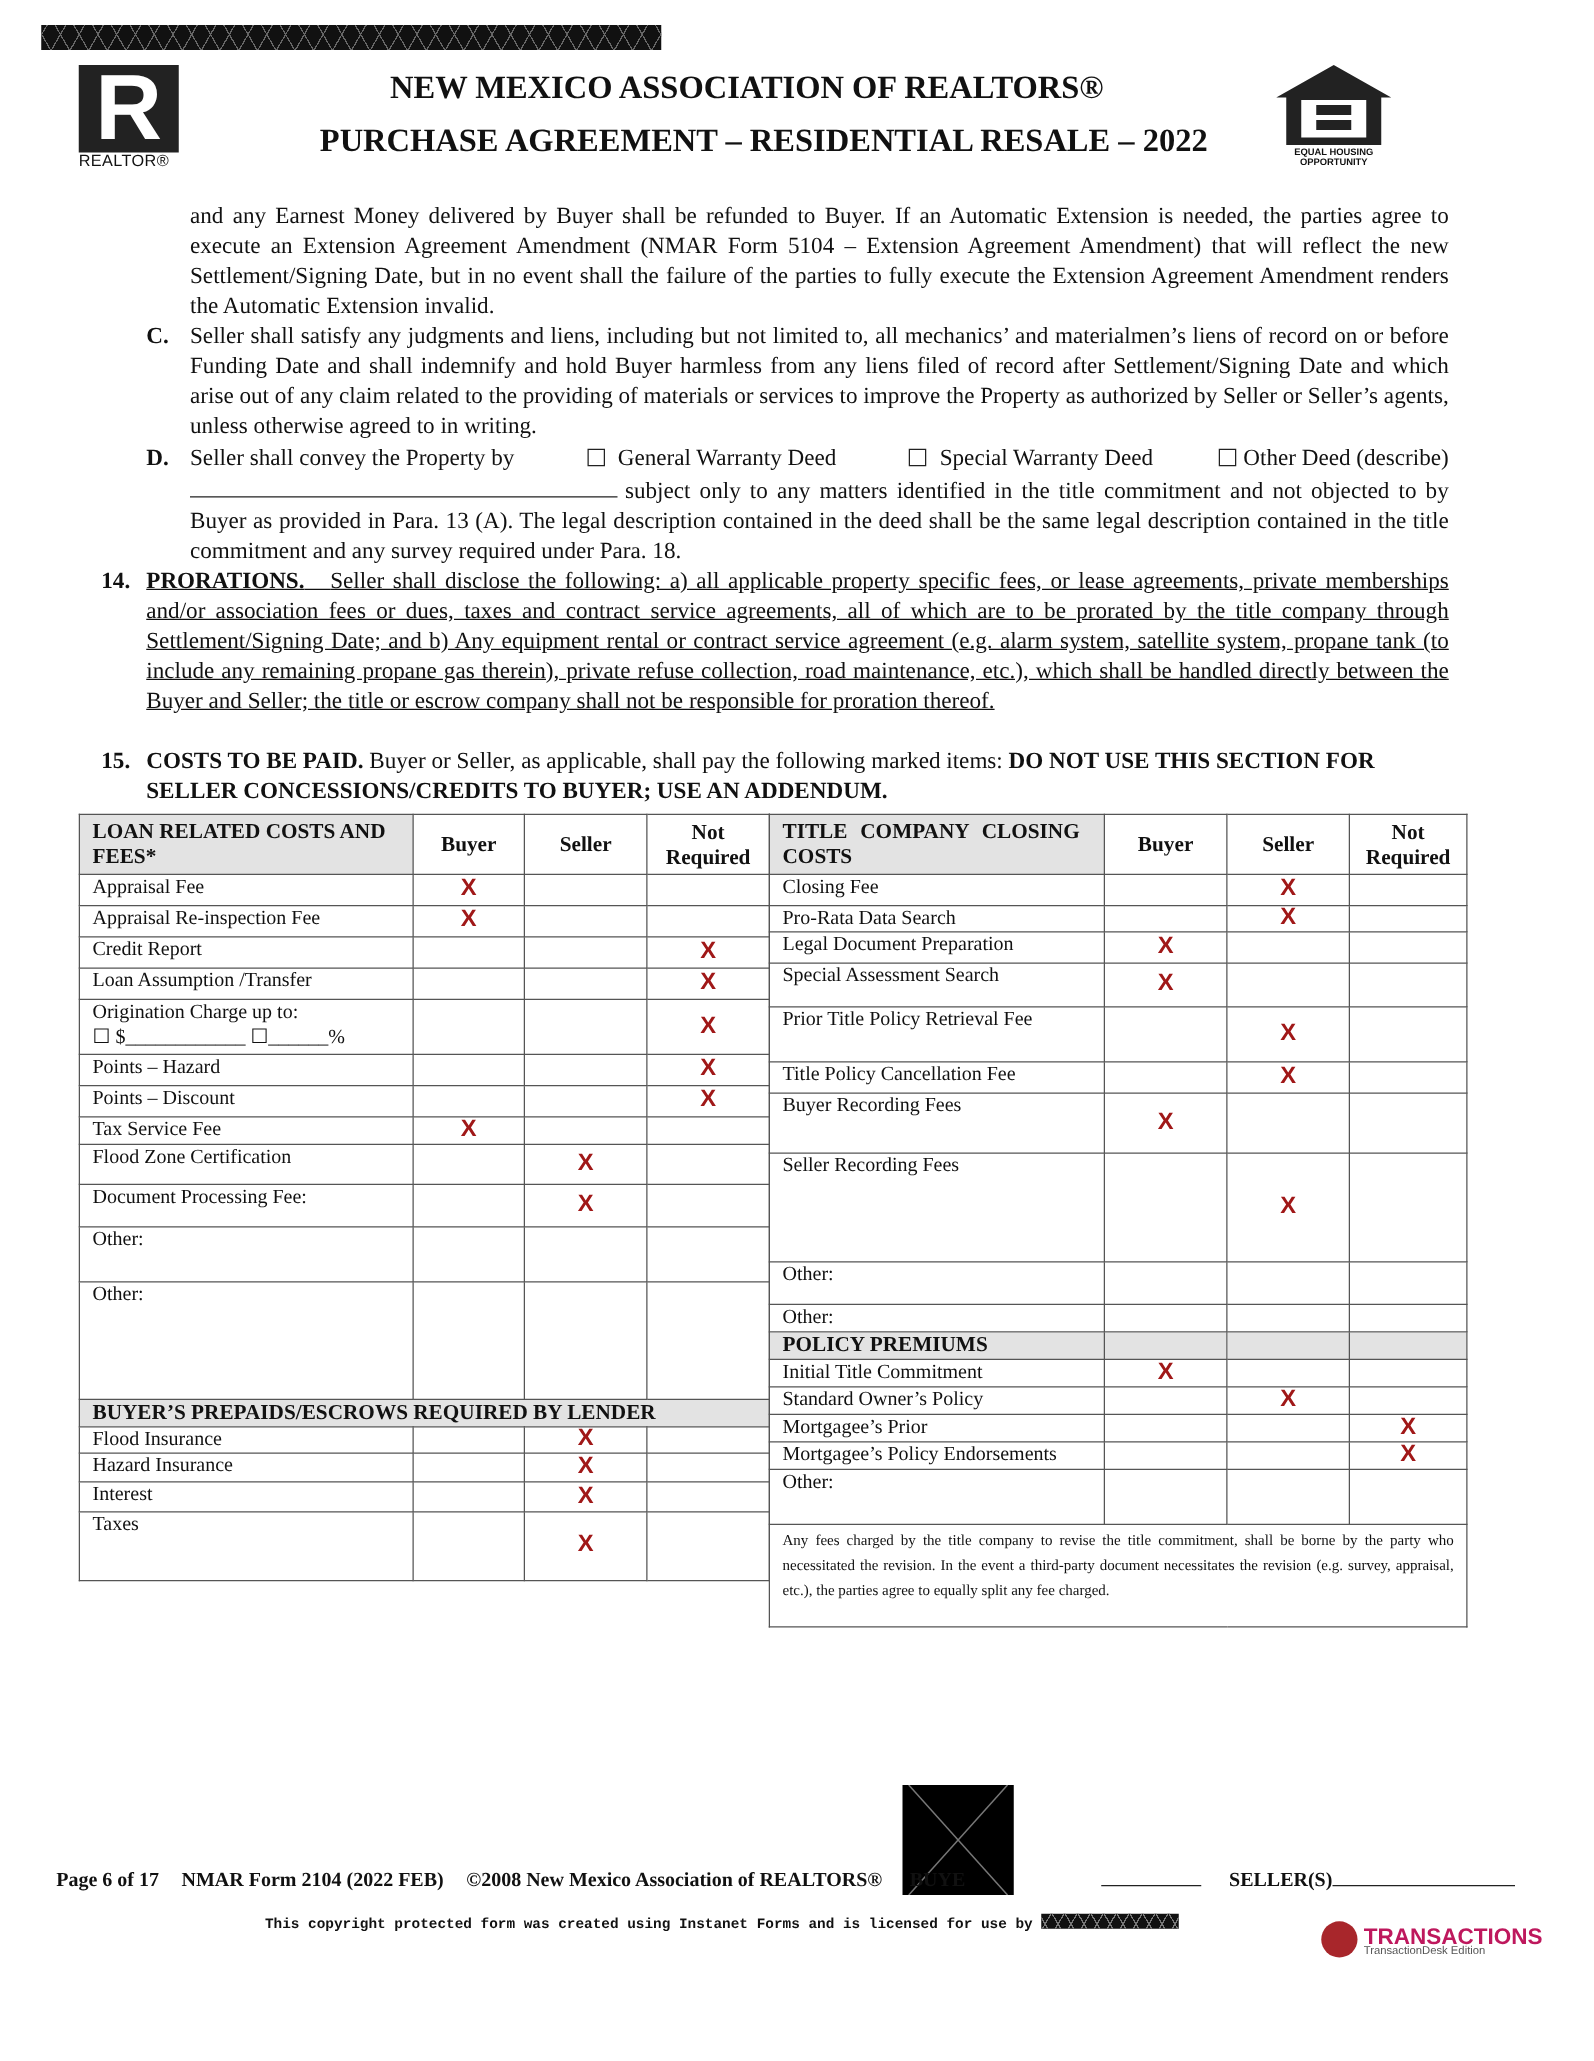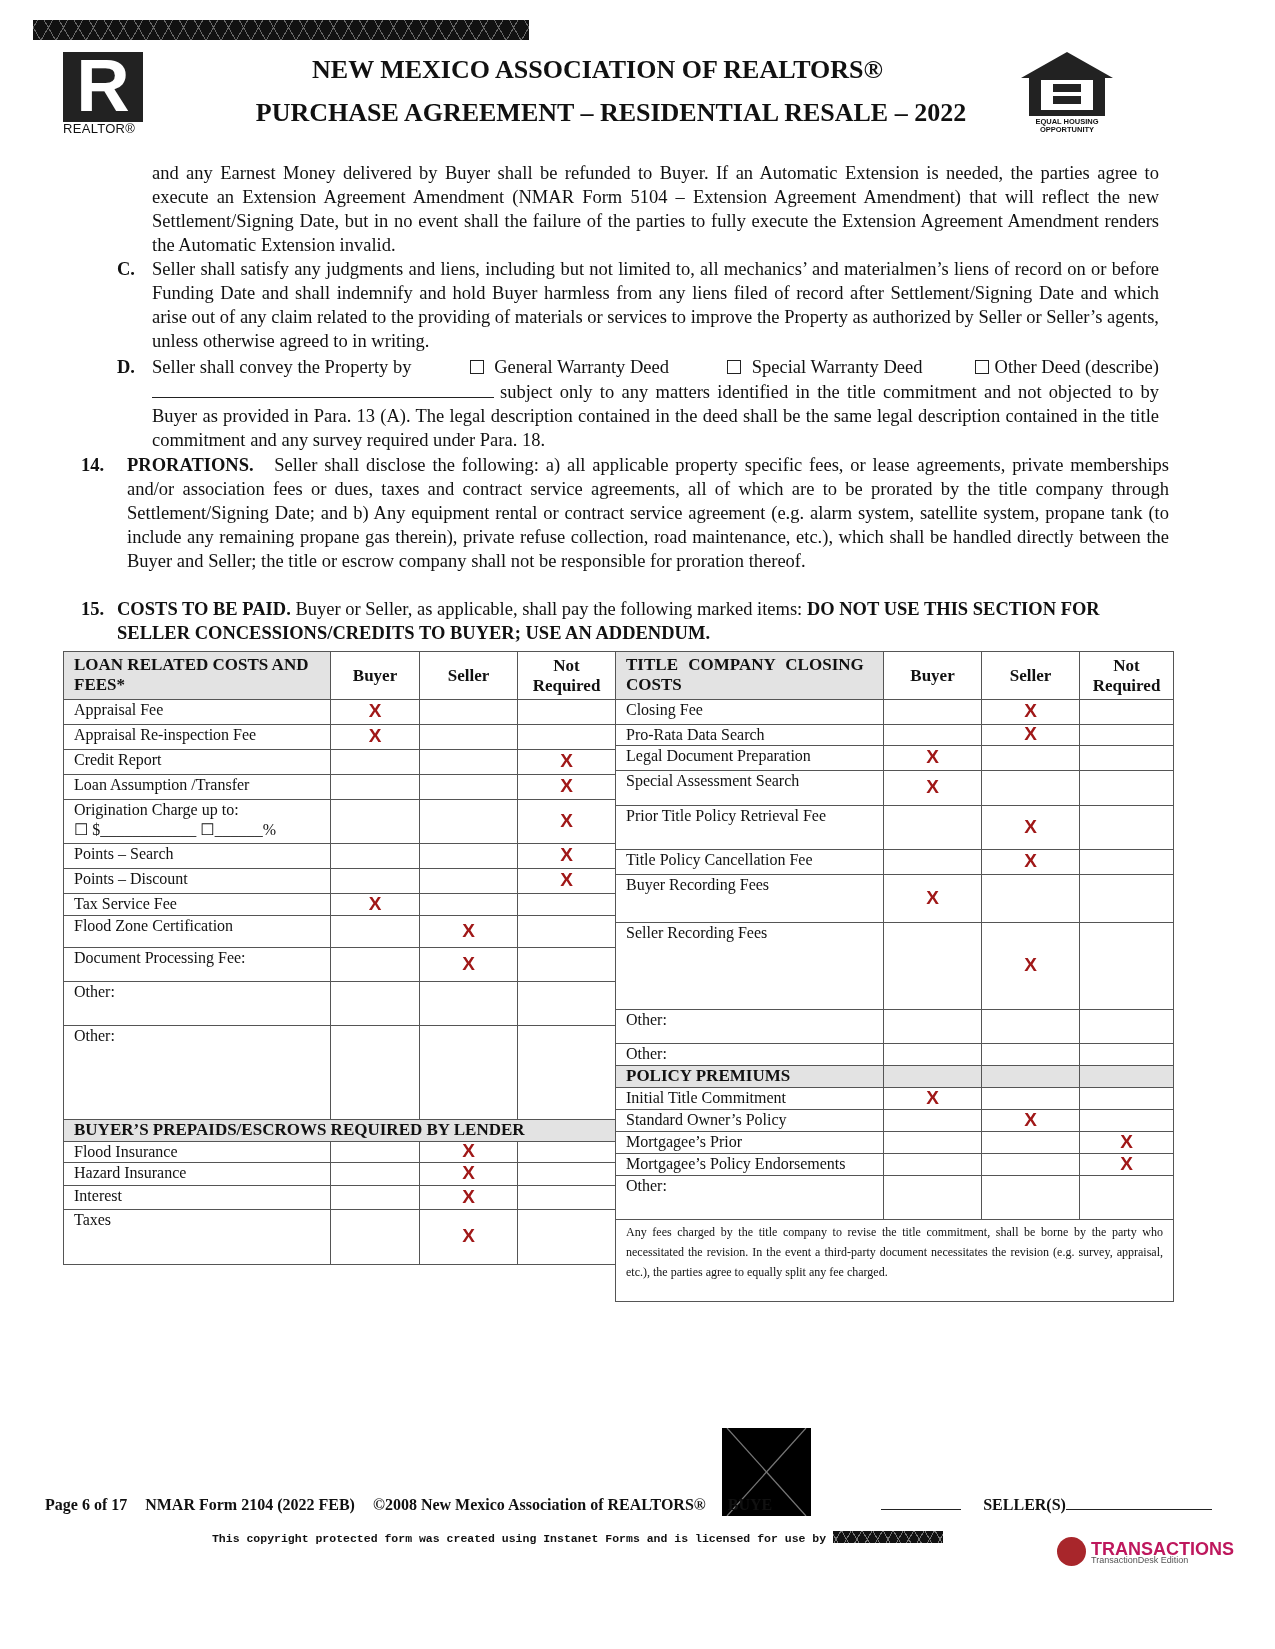--- a/index.html
+++ b/index.html
@@ -20,21 +20,21 @@
   .eho-text { position:absolute; left:6px; top:68px; width:84px; text-align:center; font-family:"Liberation Sans", sans-serif;
     font-size:7.5px; font-weight:bold; line-height:8px; }
   .para { font-size:18.5px; line-height:24px; text-align:justify; }
   .para .lbl { font-weight:bold; }
   .p-b { left:152px; top:161px; width:1007px; }
   .p-c-lbl { left:117px; top:257px; font-size:18.5px; font-weight:bold; line-height:24px; }
   .p-c { left:152px; top:257px; width:1007px; }
   .p-d-lbl { left:117px; top:355px; font-size:18.5px; font-weight:bold; line-height:24px;}
   .p-d { left:152px; top:355px; width:1007px; }
   .p14-num { left:81px; top:453px; font-size:18.5px; font-weight:bold; line-height:24px; }
-  .p14 { left:127px; top:453px; width:1042px; }
+  .p14 { left:117px; top:453px; width:1042px;text-decoration:underline; }
   .p15-num { left:81px; top:597px; font-size:18.5px; font-weight:bold; line-height:24px; }
   .p15 { left:117px; top:597px; width:1042px; }
   .cb { display:inline-block; width:12px; height:12px; border:1.3px solid #222; vertical-align:-1px; margin:0 6px; }
   .uline { display:inline-block; border-bottom:1px solid #222; }
 
   table.grid { position:absolute; border-collapse:collapse; table-layout:fixed; font-size:16px; }
   table.grid td { border:1.3px solid #555; padding:0 0 0 10px; vertical-align:top; line-height:20px; overflow:hidden; }
   table.grid td.mark { padding:0; text-align:center; vertical-align:middle; }
   table.grid td.hdr { background:#e3e3e3; font-weight:bold; font-size:17px; line-height:20px; padding-top:3px; }
   table.grid td.colh { font-weight:bold; font-size:17px; text-align:center; vertical-align:middle; padding:0; line-height:20px; }
@@ -159,21 +159,21 @@
         <td>
           <div>Origination Charge up to:</div>
           <div>☐ $____________ ☐______%</div>
         </td>
         <td class="mark"></td>
         <td class="mark"></td>
         <td class="mark"><span class="x">X</span></td>
       </tr>
       <tr style="height: 25px;">
         <td>
-          <div>Points – Search</div>
+          <div>Points – Hazard</div>
         </td>
         <td class="mark"></td>
         <td class="mark"></td>
         <td class="mark"><span class="x">X</span></td>
       </tr>
       <tr style="height: 25px;">
         <td>
           <div>Points – Discount</div>
         </td>
         <td class="mark"></td>

